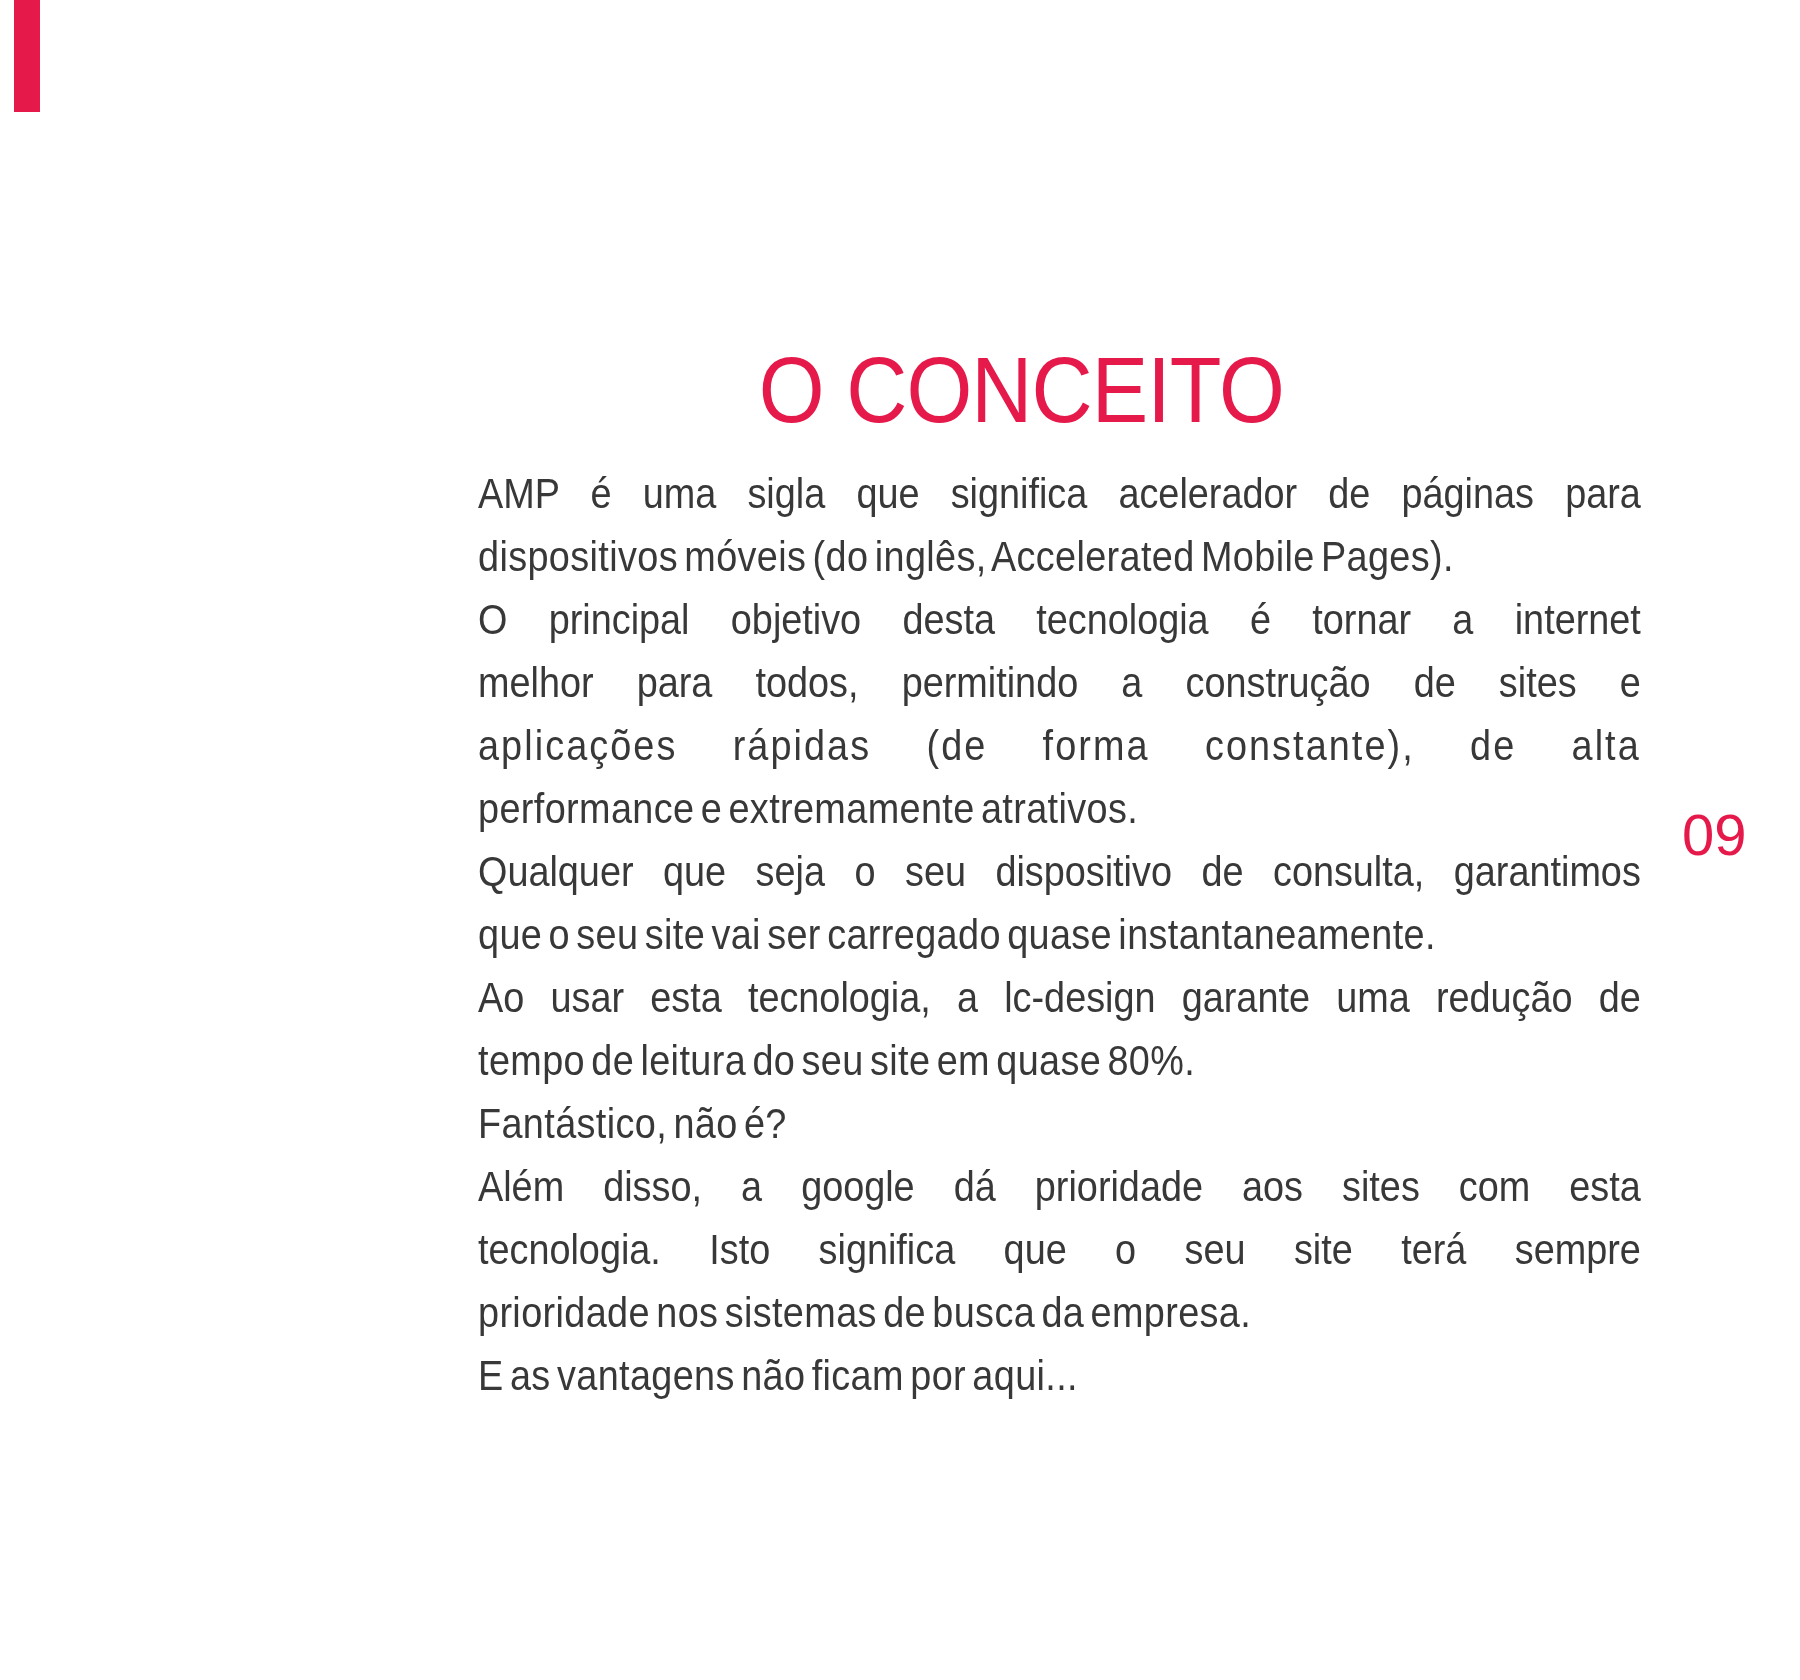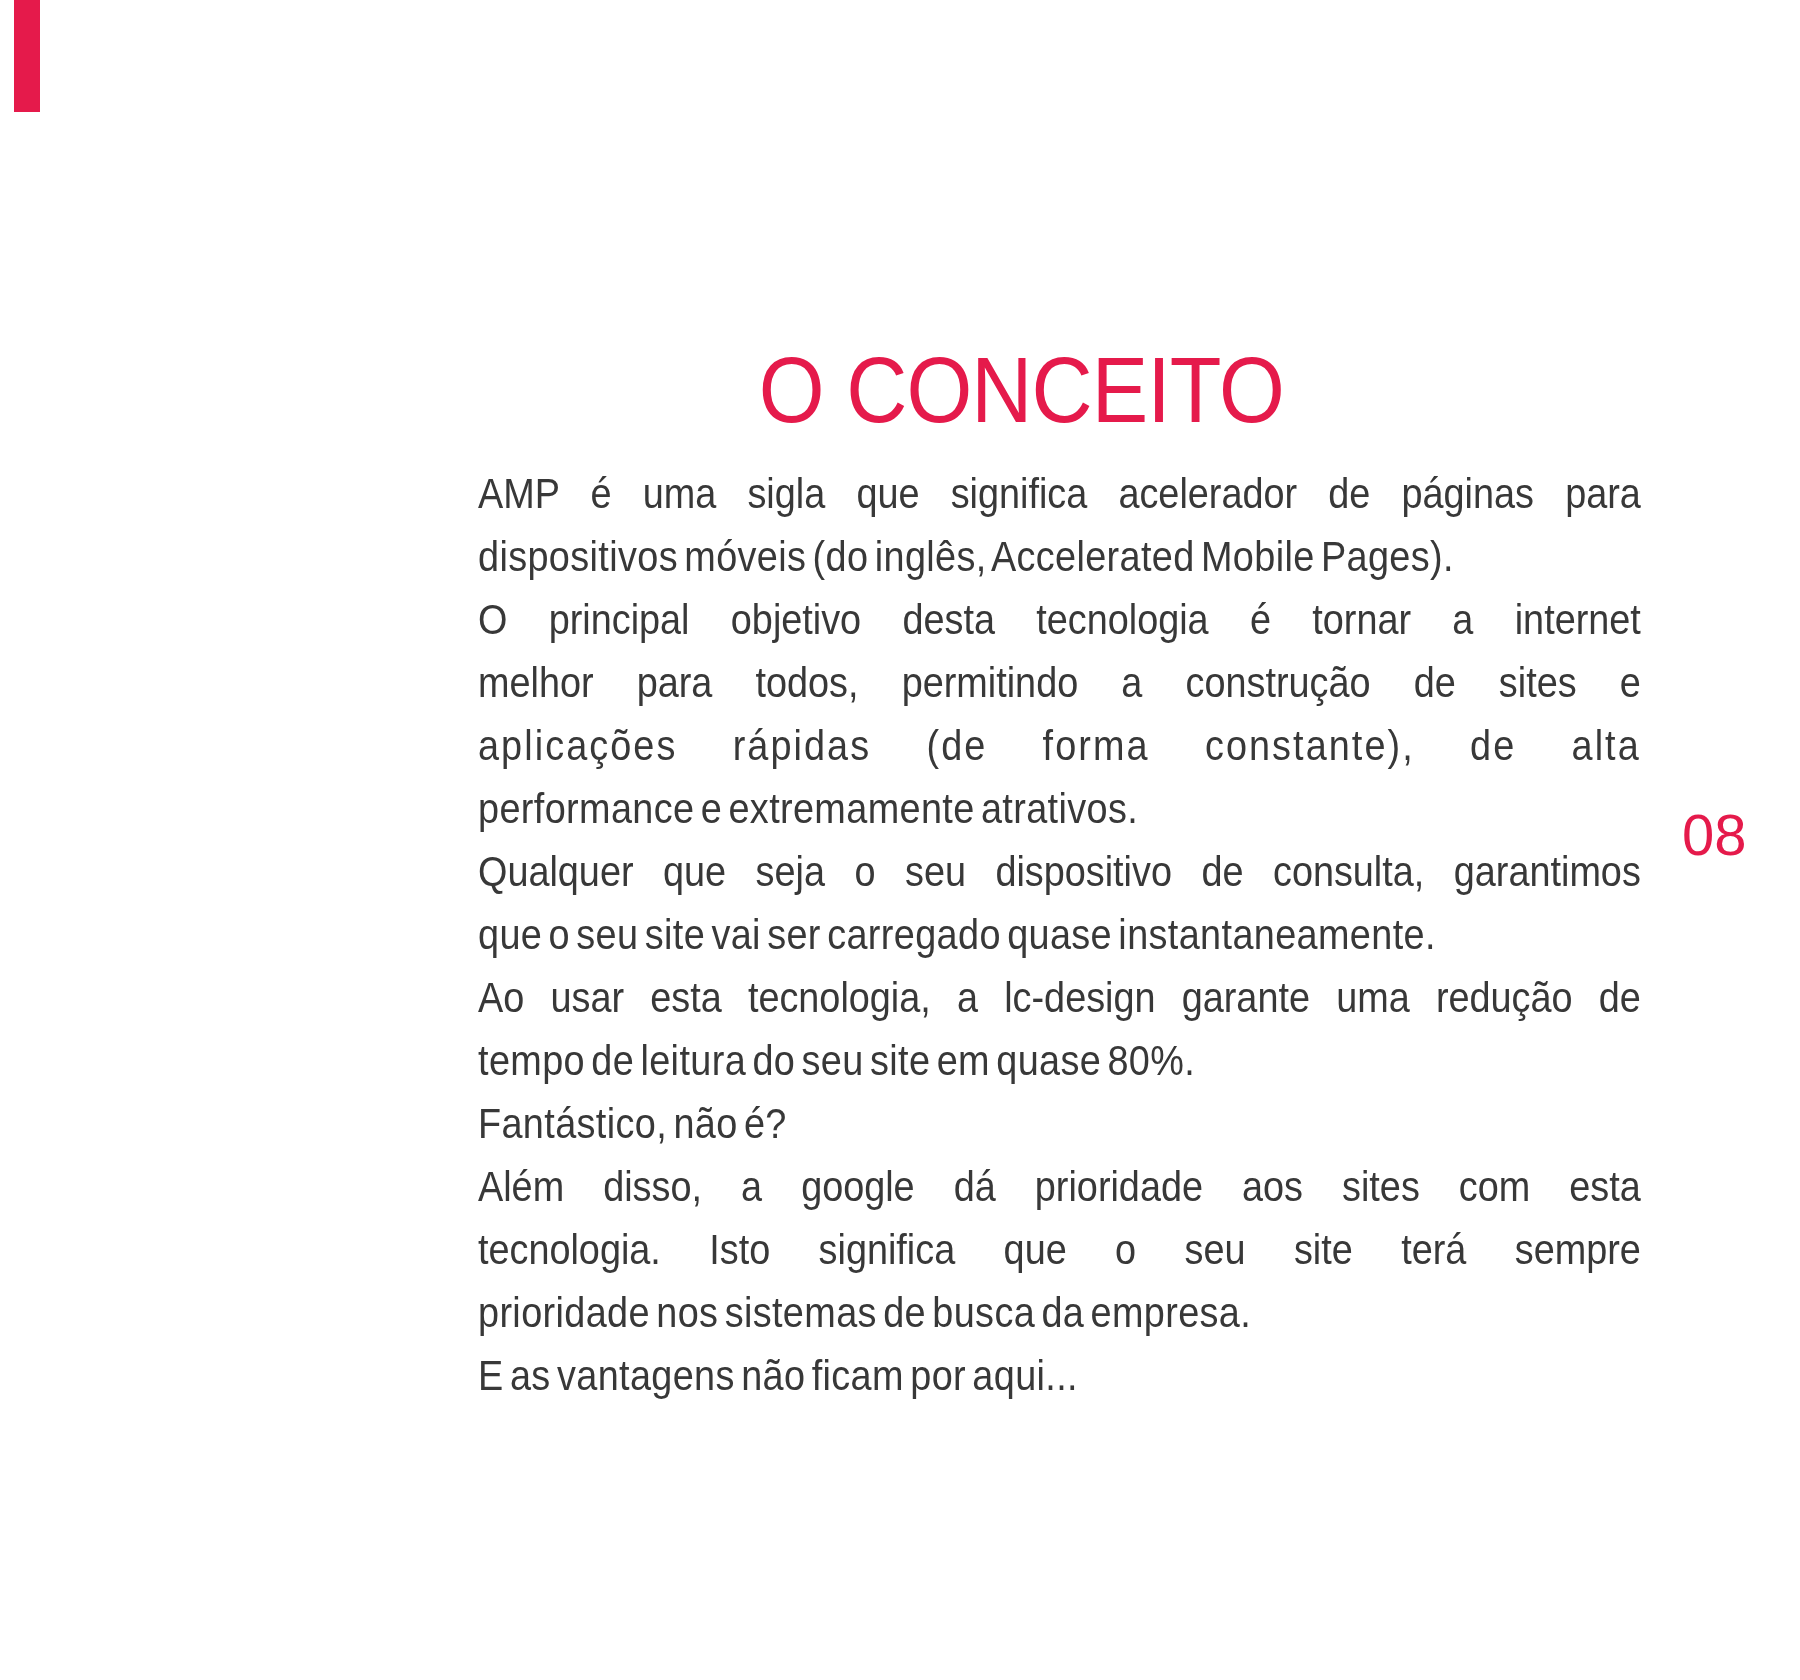--- a/index.html
+++ b/index.html
@@ -104,15 +104,15 @@
     <div class="line t">que o seu site vai ser carregado quase instantaneamente.</div>
     <div class="line j">Ao usar esta tecnologia, a lc-design garante uma redução de</div>
     <div class="line t">tempo de leitura do seu site em quase 80%.</div>
     <div class="line t">Fantástico, não é?</div>
     <div class="line j">Além disso, a google dá prioridade aos sites com esta</div>
     <div class="line j">tecnologia. Isto significa que o seu site terá sempre</div>
     <div class="line t">prioridade nos sistemas de busca da empresa.</div>
     <div class="line t">E as vantagens não ficam por aqui...</div>
   </div>
 
-  <div class="page-number">08</div>
+  <div class="page-number">09</div>
 
 </div>
 
 </body></html>

